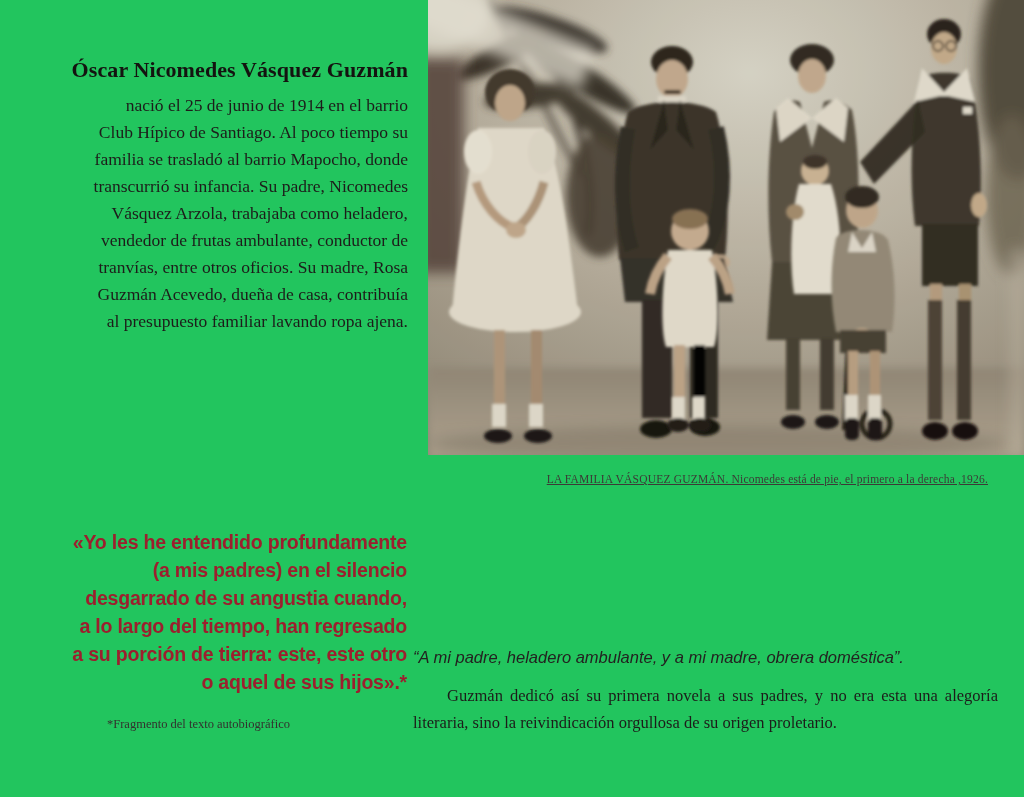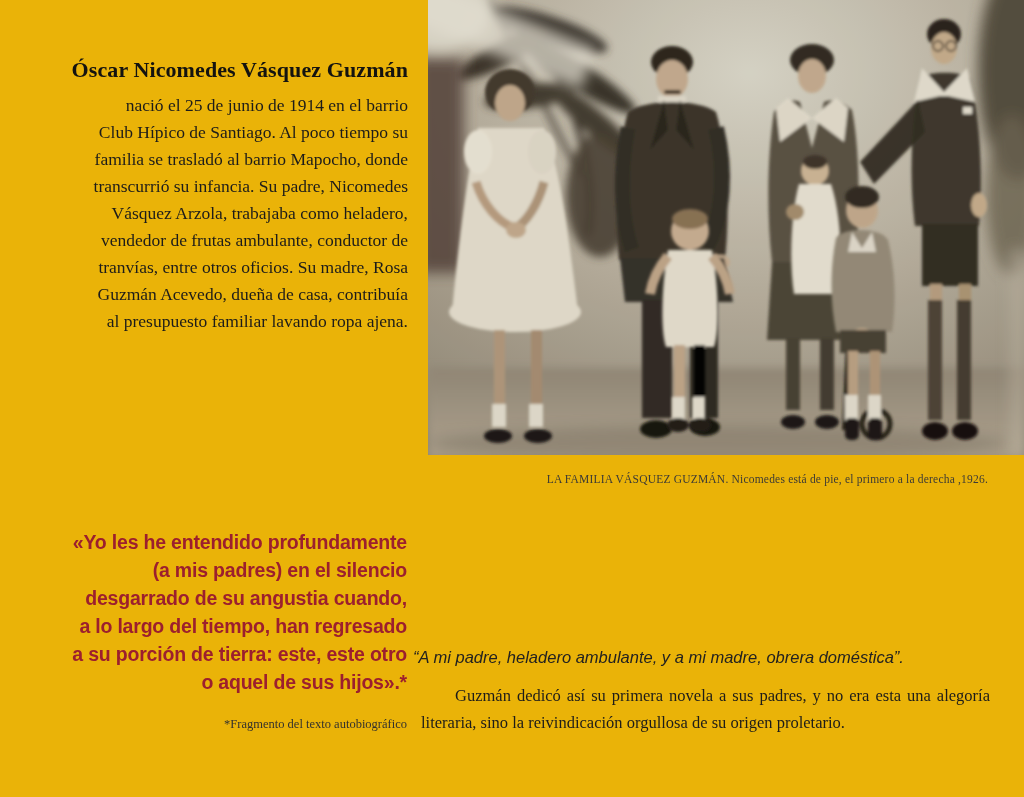--- a/index.html
+++ b/index.html
@@ -1,19 +1,19 @@
 <!DOCTYPE html>
 <html><head>
 <meta charset="utf-8">
 <style>
   html,body{margin:0;padding:0;background:#ffffff;}
   .page{
     position:relative;
     width:1024px;height:797px;
-    background:#eab308;
+    background:#22c55e;
     font-family:"Liberation Serif","DejaVu Serif",serif;
     overflow:hidden;
   }
   
   .bio-block{
     position:absolute;top:57px;right:616px;width:430px;
     text-align:right;color:#1d1c1a;
   }
   .bio-title{
     font-size:22px;font-weight:bold;letter-spacing:.1px;
@@ -23,46 +23,46 @@
     font-size:17.5px;line-height:27px;white-space:pre-line;margin:0;
   }
   
   .photo{
     position:absolute;left:428px;top:0;width:596px;height:455px;
     background:#b1a694;
   }
   .photo svg{display:block;width:100%;height:100%;}
   .photo-caption{
     position:absolute;top:473px;right:36px;width:520px;
-    text-align:right;font-size:11.5px;color:#3c3a36;letter-spacing:.2px;
+    text-align:right;font-size:11.5px;color:#3c3a36;letter-spacing:.2px;text-decoration:underline;
   }
   
   .pull-quote{
     position:absolute;top:528px;right:617px;width:470px;
     text-align:right;
     font-family:"Liberation Sans","DejaVu Sans",sans-serif;
     font-weight:bold;font-size:19.5px;line-height:28px;
     letter-spacing:-0.2px;white-space:pre-line;
   }
   .pull-quote-footnote{
     position:absolute;top:717px;right:617px;width:300px;
-    text-align:right;font-size:12.5px;color:#33312e;
+    text-align:left;font-size:12.5px;color:#33312e;
   }
   
   .dedication{
     position:absolute;top:646px;right:26px;width:585px;color:#1d1c1a;
   }
   .dedication-quote{
     font-family:"Liberation Sans","DejaVu Sans",sans-serif;
     font-style:italic;font-size:16.5px;line-height:22px;
     text-align:left;margin:0 0 14px 0;color:#232220;
   }
   .dedication-body{
     font-size:16.5px;line-height:27px;text-align:justify;
-    text-indent:34px;margin:8px;
+    text-indent:34px;margin:0;
   }
 </style>
 </head>
 <body>
 
 <div class="page">
 
   <div class="bio-block">
     <h1 class="bio-title">Óscar Nicomedes Vásquez Guzmán</h1>
     <p class="bio-body">nació el 25 de junio de 1914 en el barrio

